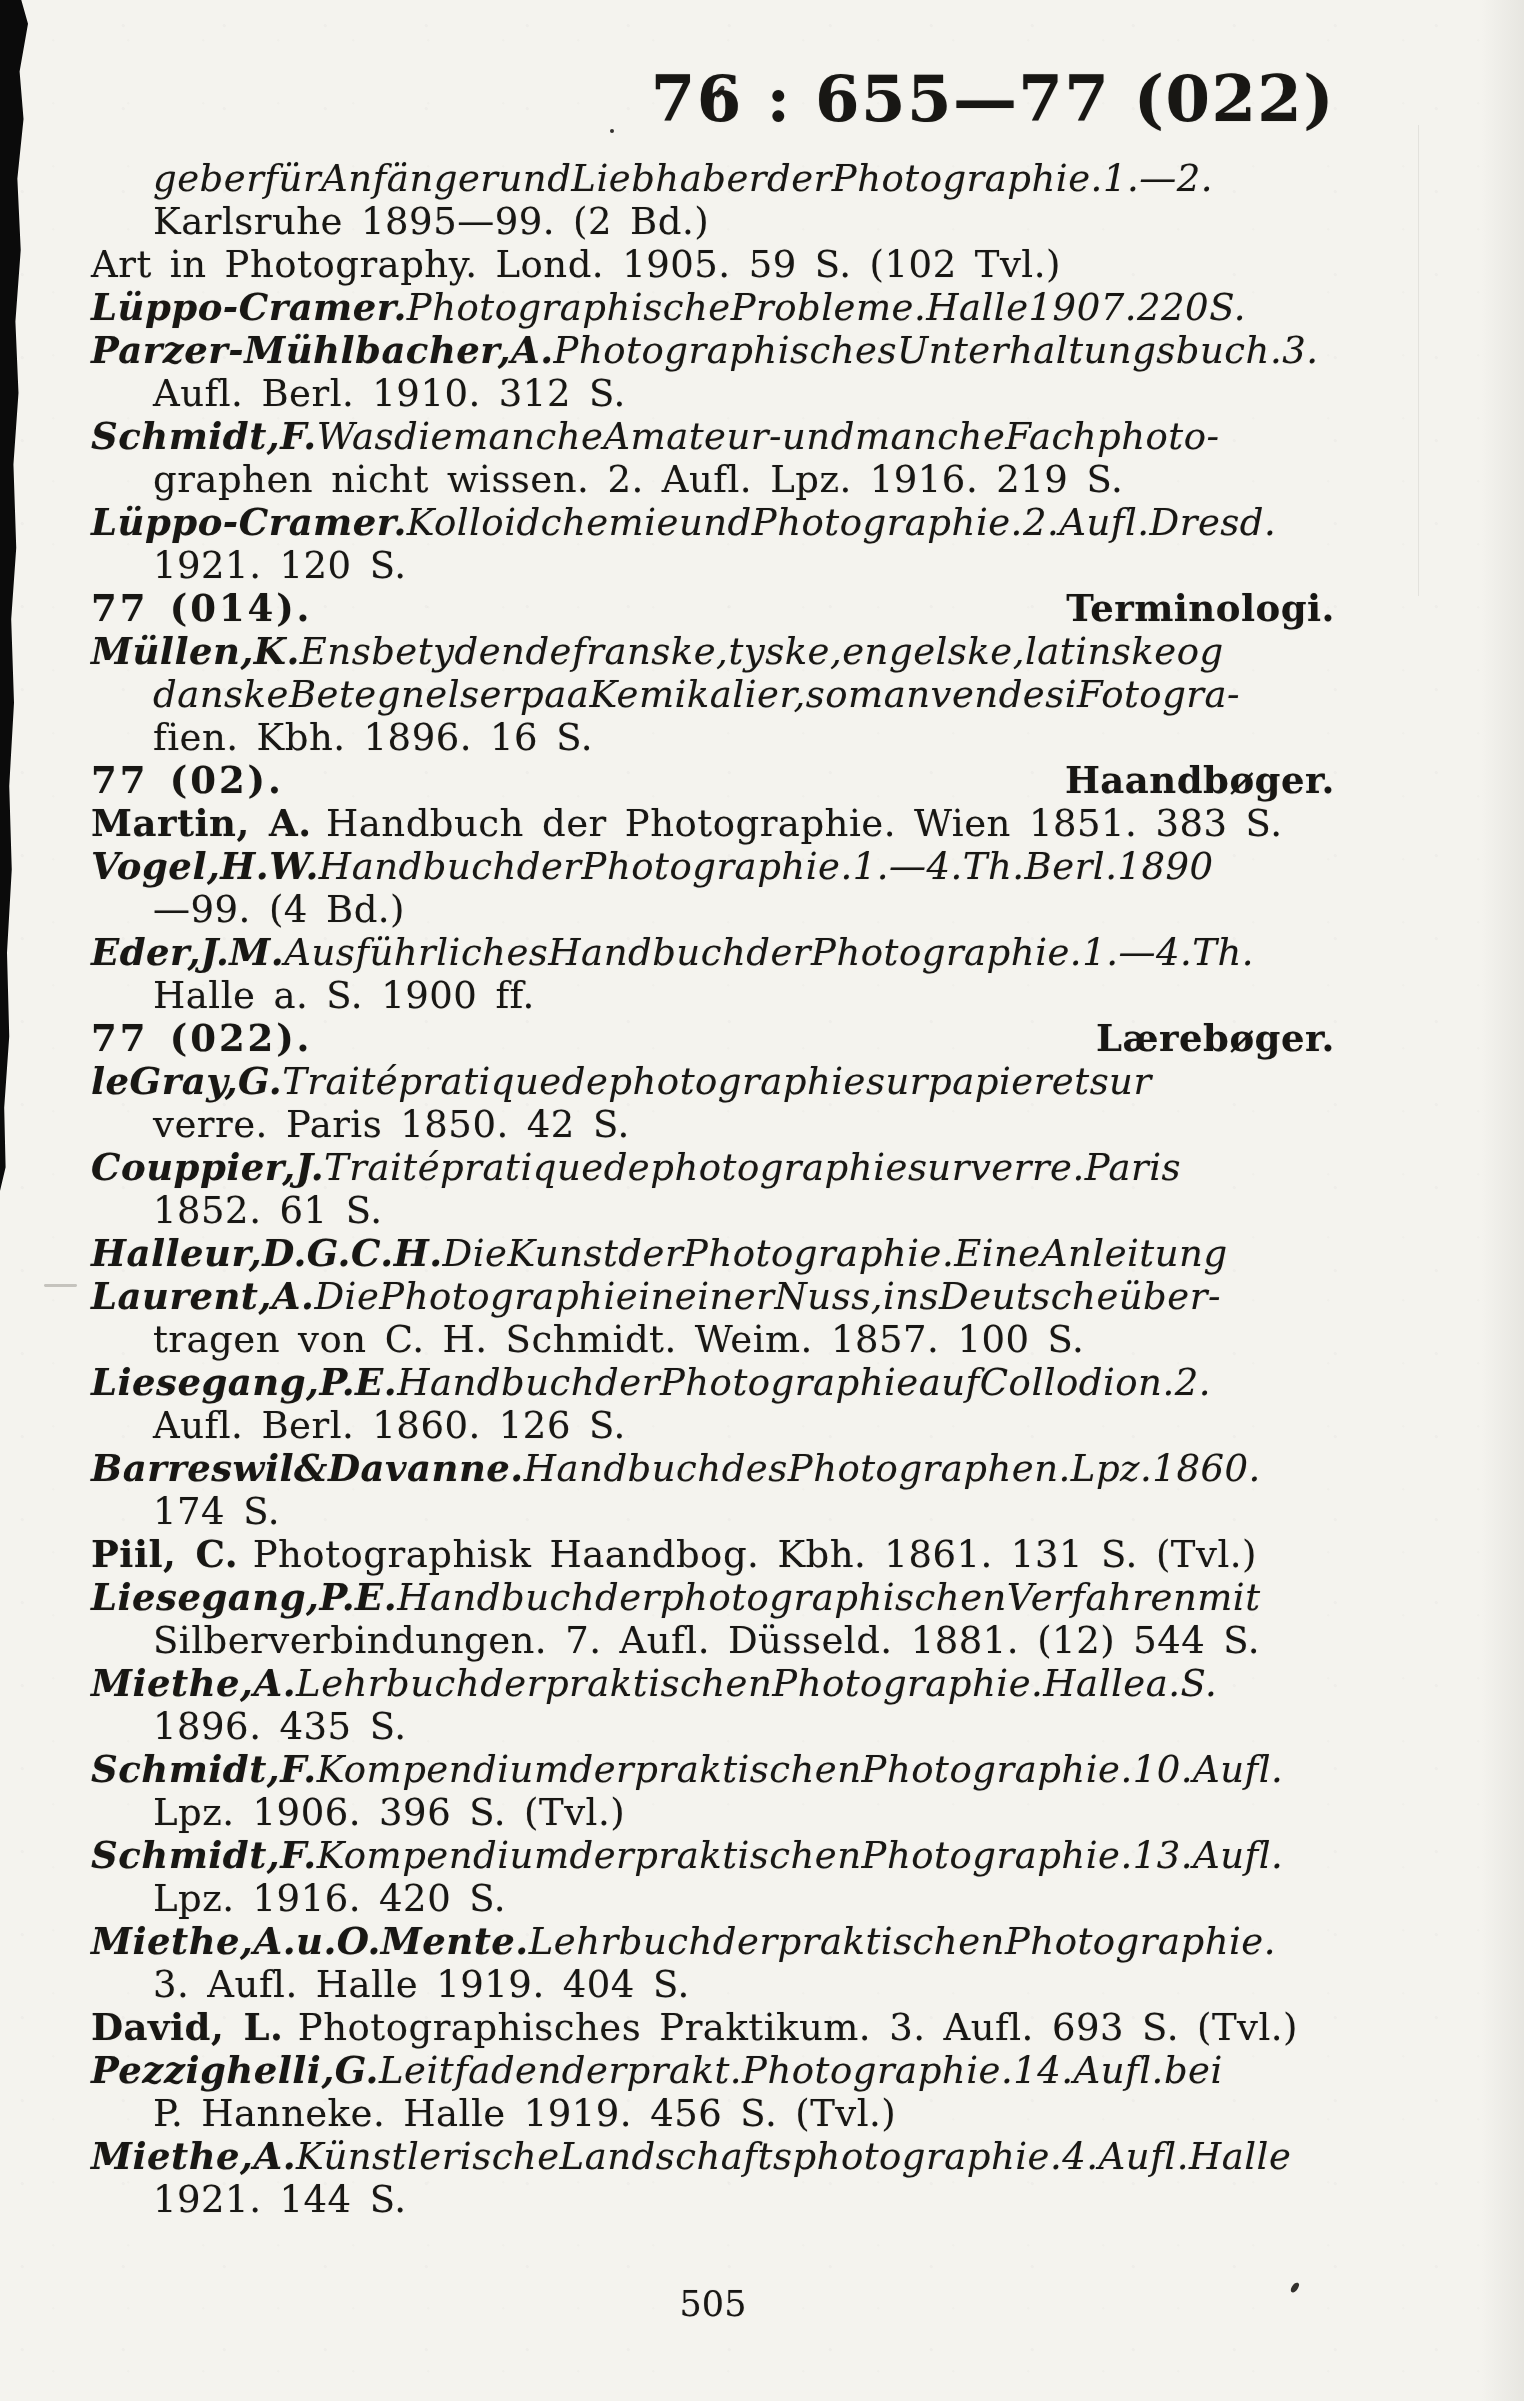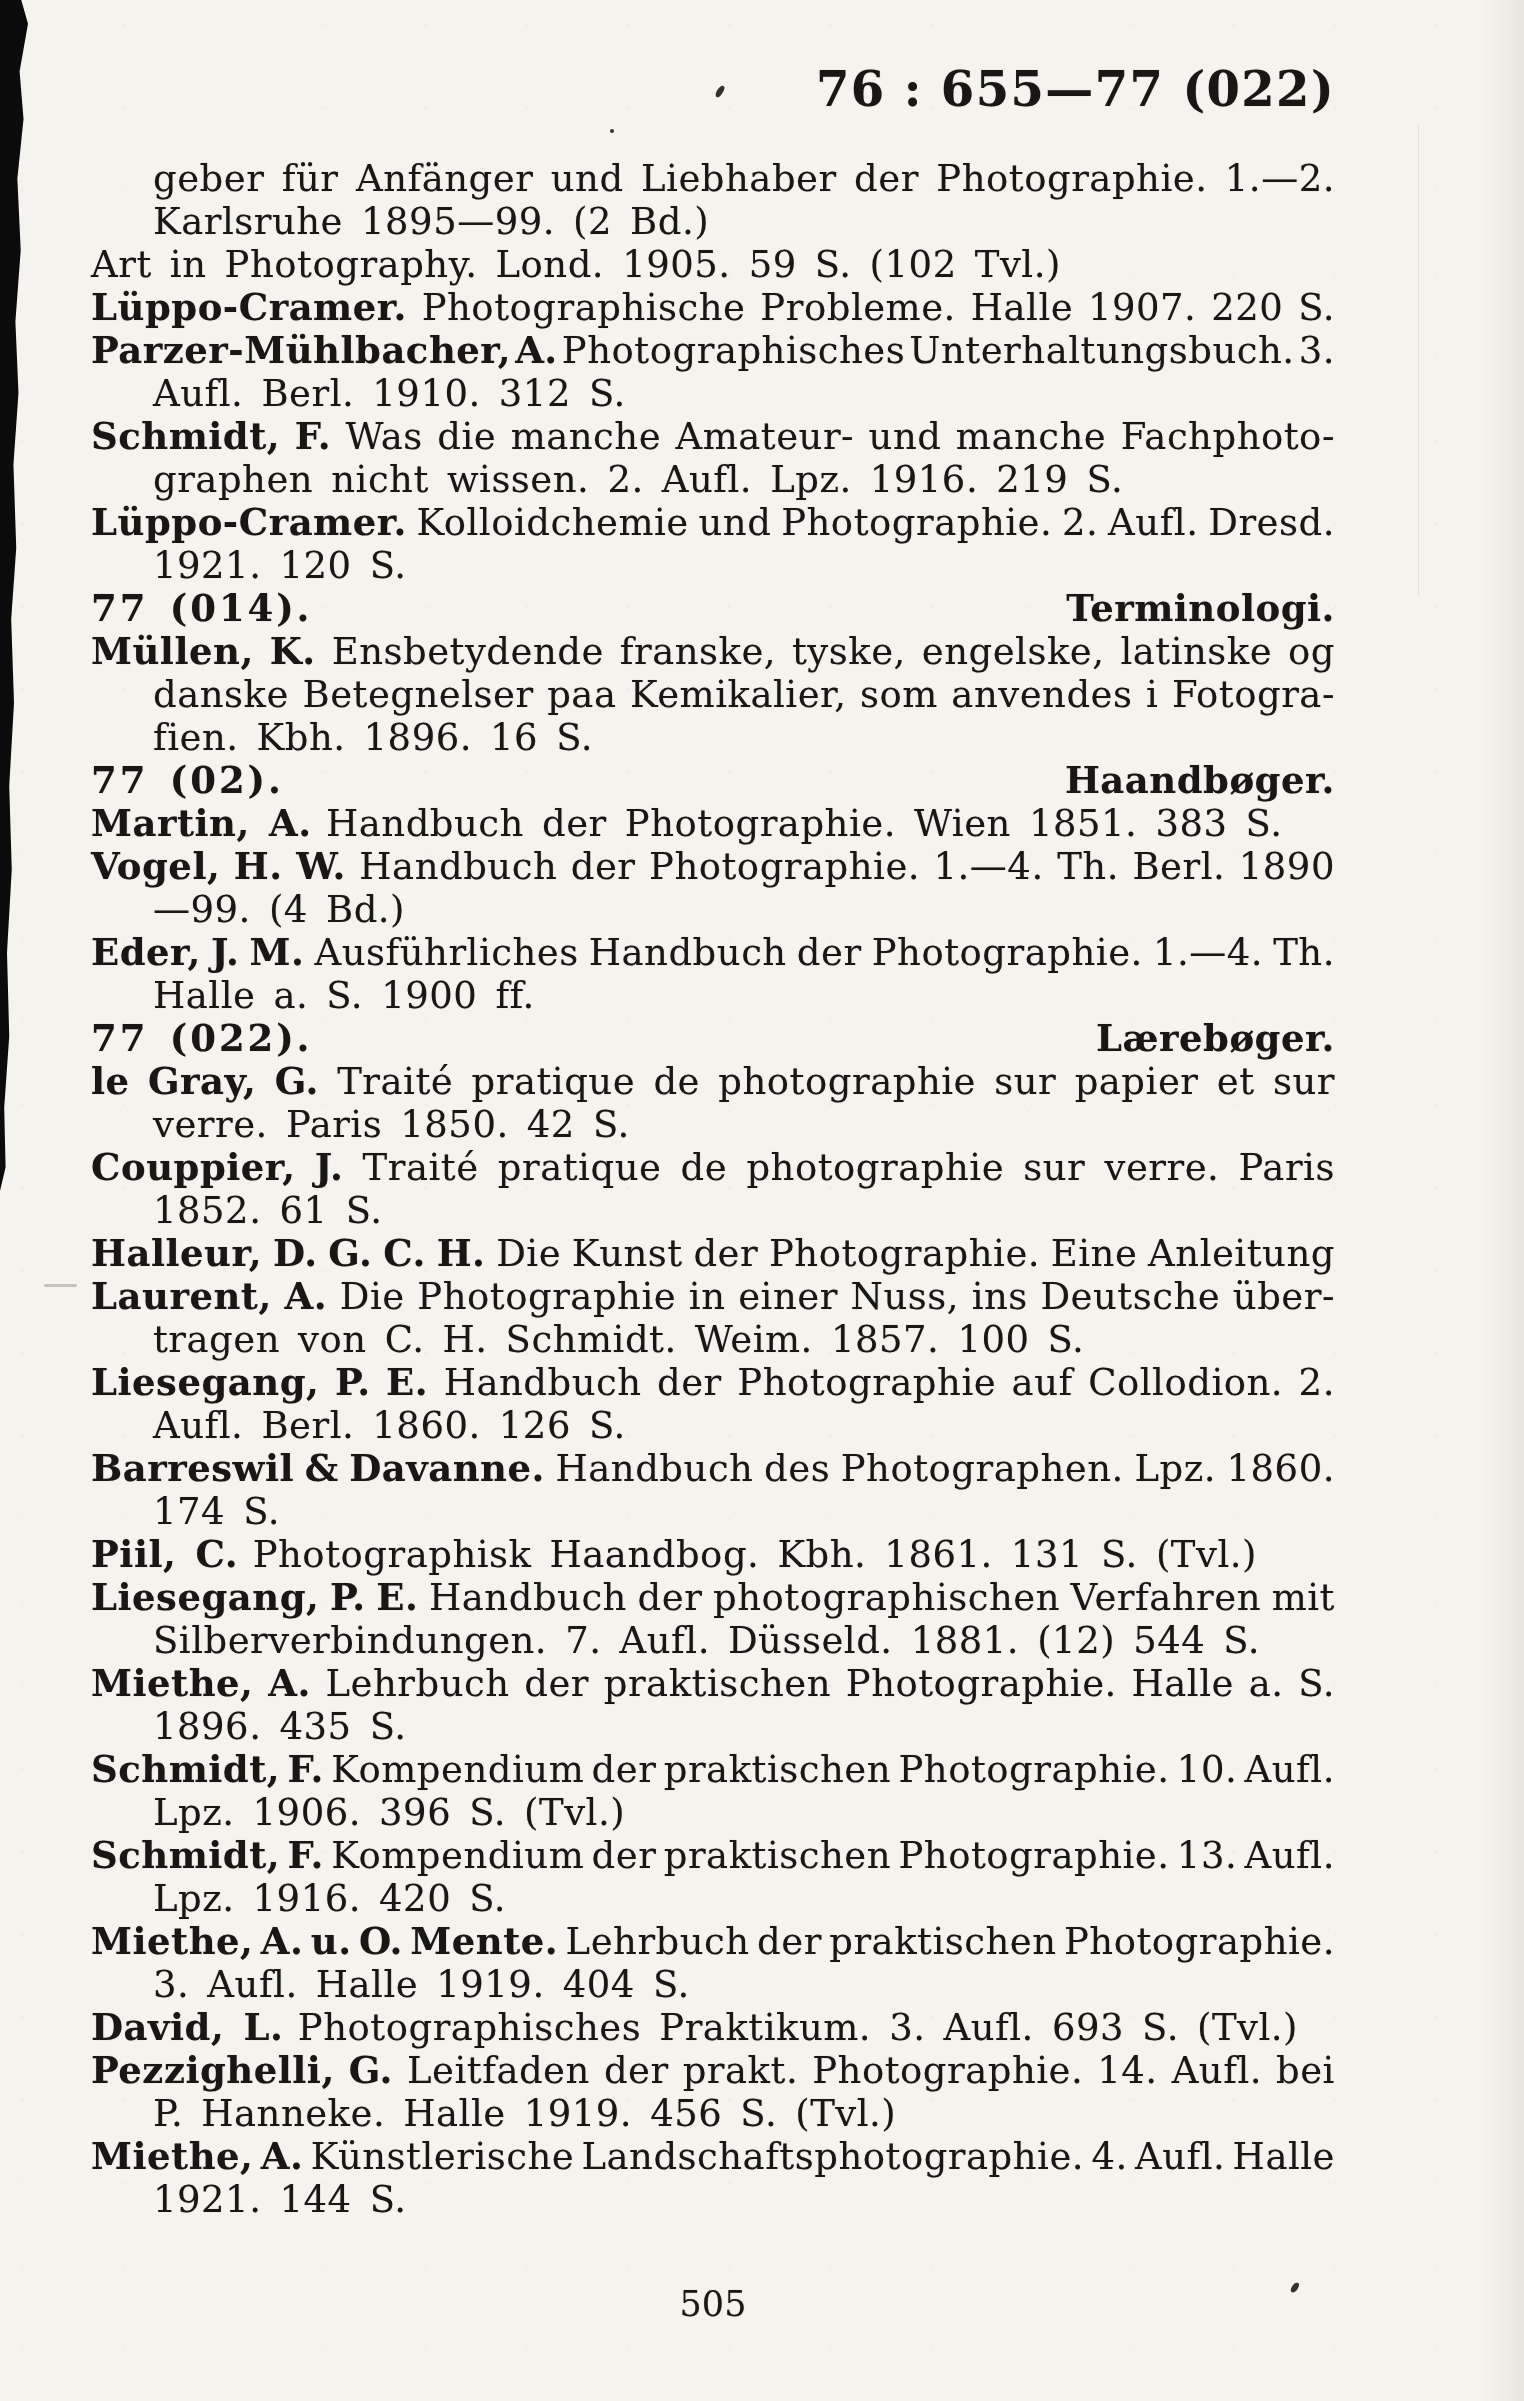--- a/index.html
+++ b/index.html
@@ -8,31 +8,31 @@
     background-color:#f4f3ee;
     background-image:
       radial-gradient(circle at 22% 31%, rgba(90,85,75,0.03) 0 1.4px, transparent 1.9px),
       radial-gradient(circle at 71% 64%, rgba(90,85,75,0.025) 0 1px, transparent 1.4px);
     background-size:101px 83px, 75px 63px;
     font-family:"DejaVu Serif", serif;
     color:#181714;
   }
   .hdr{
     position:absolute;left:91px;top:61px;width:1244px;
-    text-align:right;font-size:48px;font-weight:bold;letter-spacing:1.4px;
+    text-align:right;font-size:64px;font-weight:bold;letter-spacing:1.4px;
     white-space:nowrap;text-shadow:0 0 1px rgba(25,23,20,.35);
   }
   #text-block{position:absolute;left:91px;top:157px;width:1244px;}
   .line{
     height:43px;line-height:43px;font-size:37px;white-space:nowrap;
     letter-spacing:0.5px;word-spacing:5.8px;
     text-shadow:0 0 1px rgba(25,23,20,.3);
   }
   .indent{padding-left:62px;}
-  .just{display:flex;justify-content:space-between;}
+  .just{display:flex;justify-content:flex-start;font-style:italic;}
   .b{font-weight:bold;}
   .gap{margin-right:14.4px;}
   .sec{display:flex;justify-content:space-between;}
   .secnum{letter-spacing:2.9px;}
   .pageno{
     position:absolute;left:91px;top:2287px;width:1244px;text-align:center;
     font-size:35px;line-height:1;text-shadow:0 0 1px rgba(25,23,20,.3);
   }
   .gutter{
     position:absolute;left:0;top:0;width:28px;height:1191px;background:#0b0b0b;

